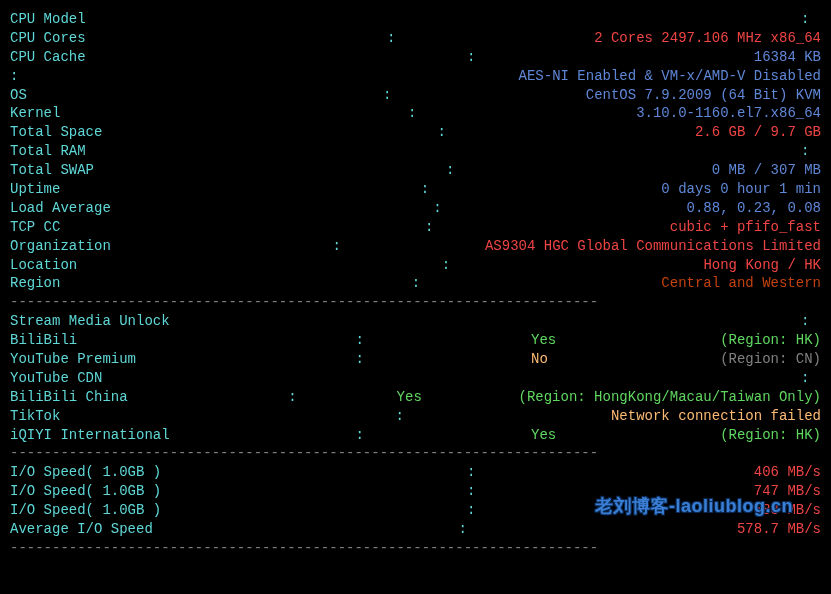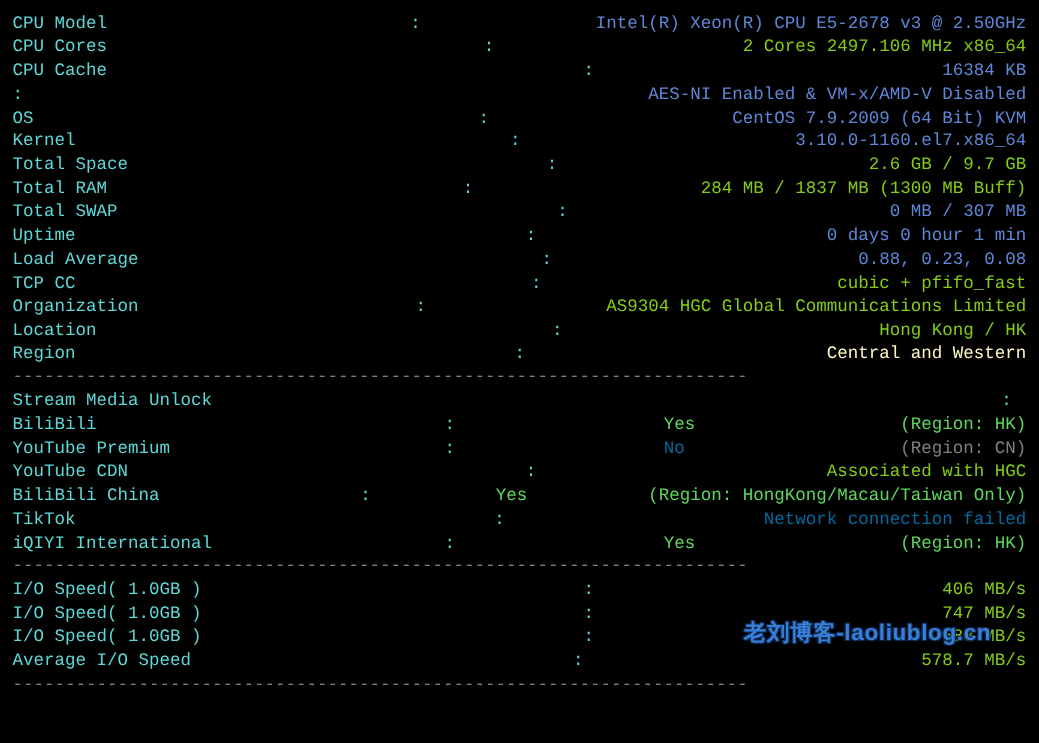--- a/index.html
+++ b/index.html
@@ -23,25 +23,25 @@
 .label {
   color: #5fd7d7; 
   width: 190px;
   flex-shrink: 0;
 }
 .colon {
   color: #5fd7d7;
   width: 20px;
   flex-shrink: 0;
 }
-.val-yellow { color: #84cc16; }
-.val-cyan   { color: #fef9c3; margin-left: 18px; }
+.val-yellow { color: #ef4444; }
+.val-cyan   { color: #c2410c; margin-left: 18px; }
 .val-blue   { color: #5f87d7; }
 .val-green  { color: #5fd75f; }
-.val-red    { color: #0369a1; }
+.val-red    { color: #fdba74; }
 .val-grey   { color: #808080; }
 .divider {
   color: #808080;
   border: none;
   white-space: pre;
   overflow: hidden;
 }
 .watermark {
   position: absolute;
   bottom: 40px;
@@ -54,43 +54,43 @@
   letter-spacing: 0.5px;
   pointer-events: none;
 }
 #container { position: relative; }
 </style>
 </head>
 <body>
 
 <div id="container">
 
-  <div class="row"><span class="label">CPU Model</span><span class="colon">: </span><span class="val-blue">Intel(R) Xeon(R) CPU E5-2678 v3 @ 2.50GHz</span></div>
+  <div class="row"><span class="label">CPU Model</span><span class="colon">: </span></div>
   <div class="row"><span class="label">CPU Cores</span><span class="colon">: </span><span class="val-yellow">2 Cores 2497.106 MHz x86_64</span></div>
   <div class="row"><span class="label">CPU Cache</span><span class="colon">: </span><span class="val-blue">16384 KB</span></div>
   <div class="row"><span class="colon">: </span><span class="val-blue">AES-NI Enabled &amp; VM-x/AMD-V Disabled</span></div>
   <div class="row"><span class="label">OS</span><span class="colon">: </span><span class="val-blue">CentOS 7.9.2009 (64 Bit) KVM</span></div>
   <div class="row"><span class="label">Kernel</span><span class="colon">: </span><span class="val-blue">3.10.0-1160.el7.x86_64</span></div>
   <div class="row"><span class="label">Total Space</span><span class="colon">: </span><span class="val-yellow">2.6 GB / 9.7 GB</span></div>
-  <div class="row"><span class="label">Total RAM</span><span class="colon">: </span><span class="val-yellow">284 MB / 1837 MB (1300 MB Buff)</span></div>
+  <div class="row"><span class="label">Total RAM</span><span class="colon">: </span></div>
   <div class="row"><span class="label">Total SWAP</span><span class="colon">: </span><span class="val-blue">0 MB / 307 MB</span></div>
   <div class="row"><span class="label">Uptime</span><span class="colon">: </span><span class="val-blue">0 days 0 hour 1 min</span></div>
   <div class="row"><span class="label">Load Average</span><span class="colon">: </span><span class="val-blue">0.88, 0.23, 0.08</span></div>
   <div class="row"><span class="label">TCP CC</span><span class="colon">: </span><span class="val-yellow">cubic + pfifo_fast</span></div>
   <div class="row"><span class="label">Organization</span><span class="colon">: </span><span class="val-yellow">AS9304 HGC Global Communications Limited</span></div>
   <div class="row"><span class="label">Location</span><span class="colon">: </span><span class="val-yellow">Hong Kong / HK</span></div>
   <div class="row"><span class="label">Region</span><span class="colon">: </span><span class="val-cyan">Central and Western</span></div>
 
   <div class="divider">----------------------------------------------------------------------</div>
 
   <div class="row"><span class="label">Stream Media Unlock</span><span class="colon">: </span></div>
 
   <div class="row"><span class="label">BiliBili</span><span class="colon">: </span><span class="val-green">Yes</span><span class="val-green"> (Region: HK)</span></div>
   <div class="row"><span class="label">YouTube Premium</span><span class="colon">: </span><span class="val-red">No </span><span class="val-grey"> (Region: CN)</span></div>
-  <div class="row"><span class="label">YouTube CDN</span><span class="colon">: </span><span class="val-yellow">Associated with HGC</span></div>
+  <div class="row"><span class="label">YouTube CDN</span><span class="colon">: </span></div>
   <div class="row"><span class="label">BiliBili China</span><span class="colon">: </span><span class="val-green">Yes</span><span class="val-green"> (Region: HongKong/Macau/Taiwan Only)</span></div>
   <div class="row"><span class="label">TikTok</span><span class="colon">: </span><span class="val-red">Network connection failed</span></div>
   <div class="row"><span class="label">iQIYI International</span><span class="colon">: </span><span class="val-green">Yes</span><span class="val-green"> (Region: HK)</span></div>
 
   <div class="divider">----------------------------------------------------------------------</div>
 
   <div class="row"><span class="label">I/O Speed( 1.0GB )</span><span class="colon">: </span><span class="val-yellow">406 MB/s</span></div>
   <div class="row"><span class="label">I/O Speed( 1.0GB )</span><span class="colon">: </span><span class="val-yellow">747 MB/s</span></div>
   <div class="row"><span class="label">I/O Speed( 1.0GB )</span><span class="colon">: </span><span class="val-yellow">583 MB/s</span></div>
   <div class="row"><span class="label">Average I/O Speed</span><span class="colon">: </span><span class="val-yellow">578.7 MB/s</span></div>

